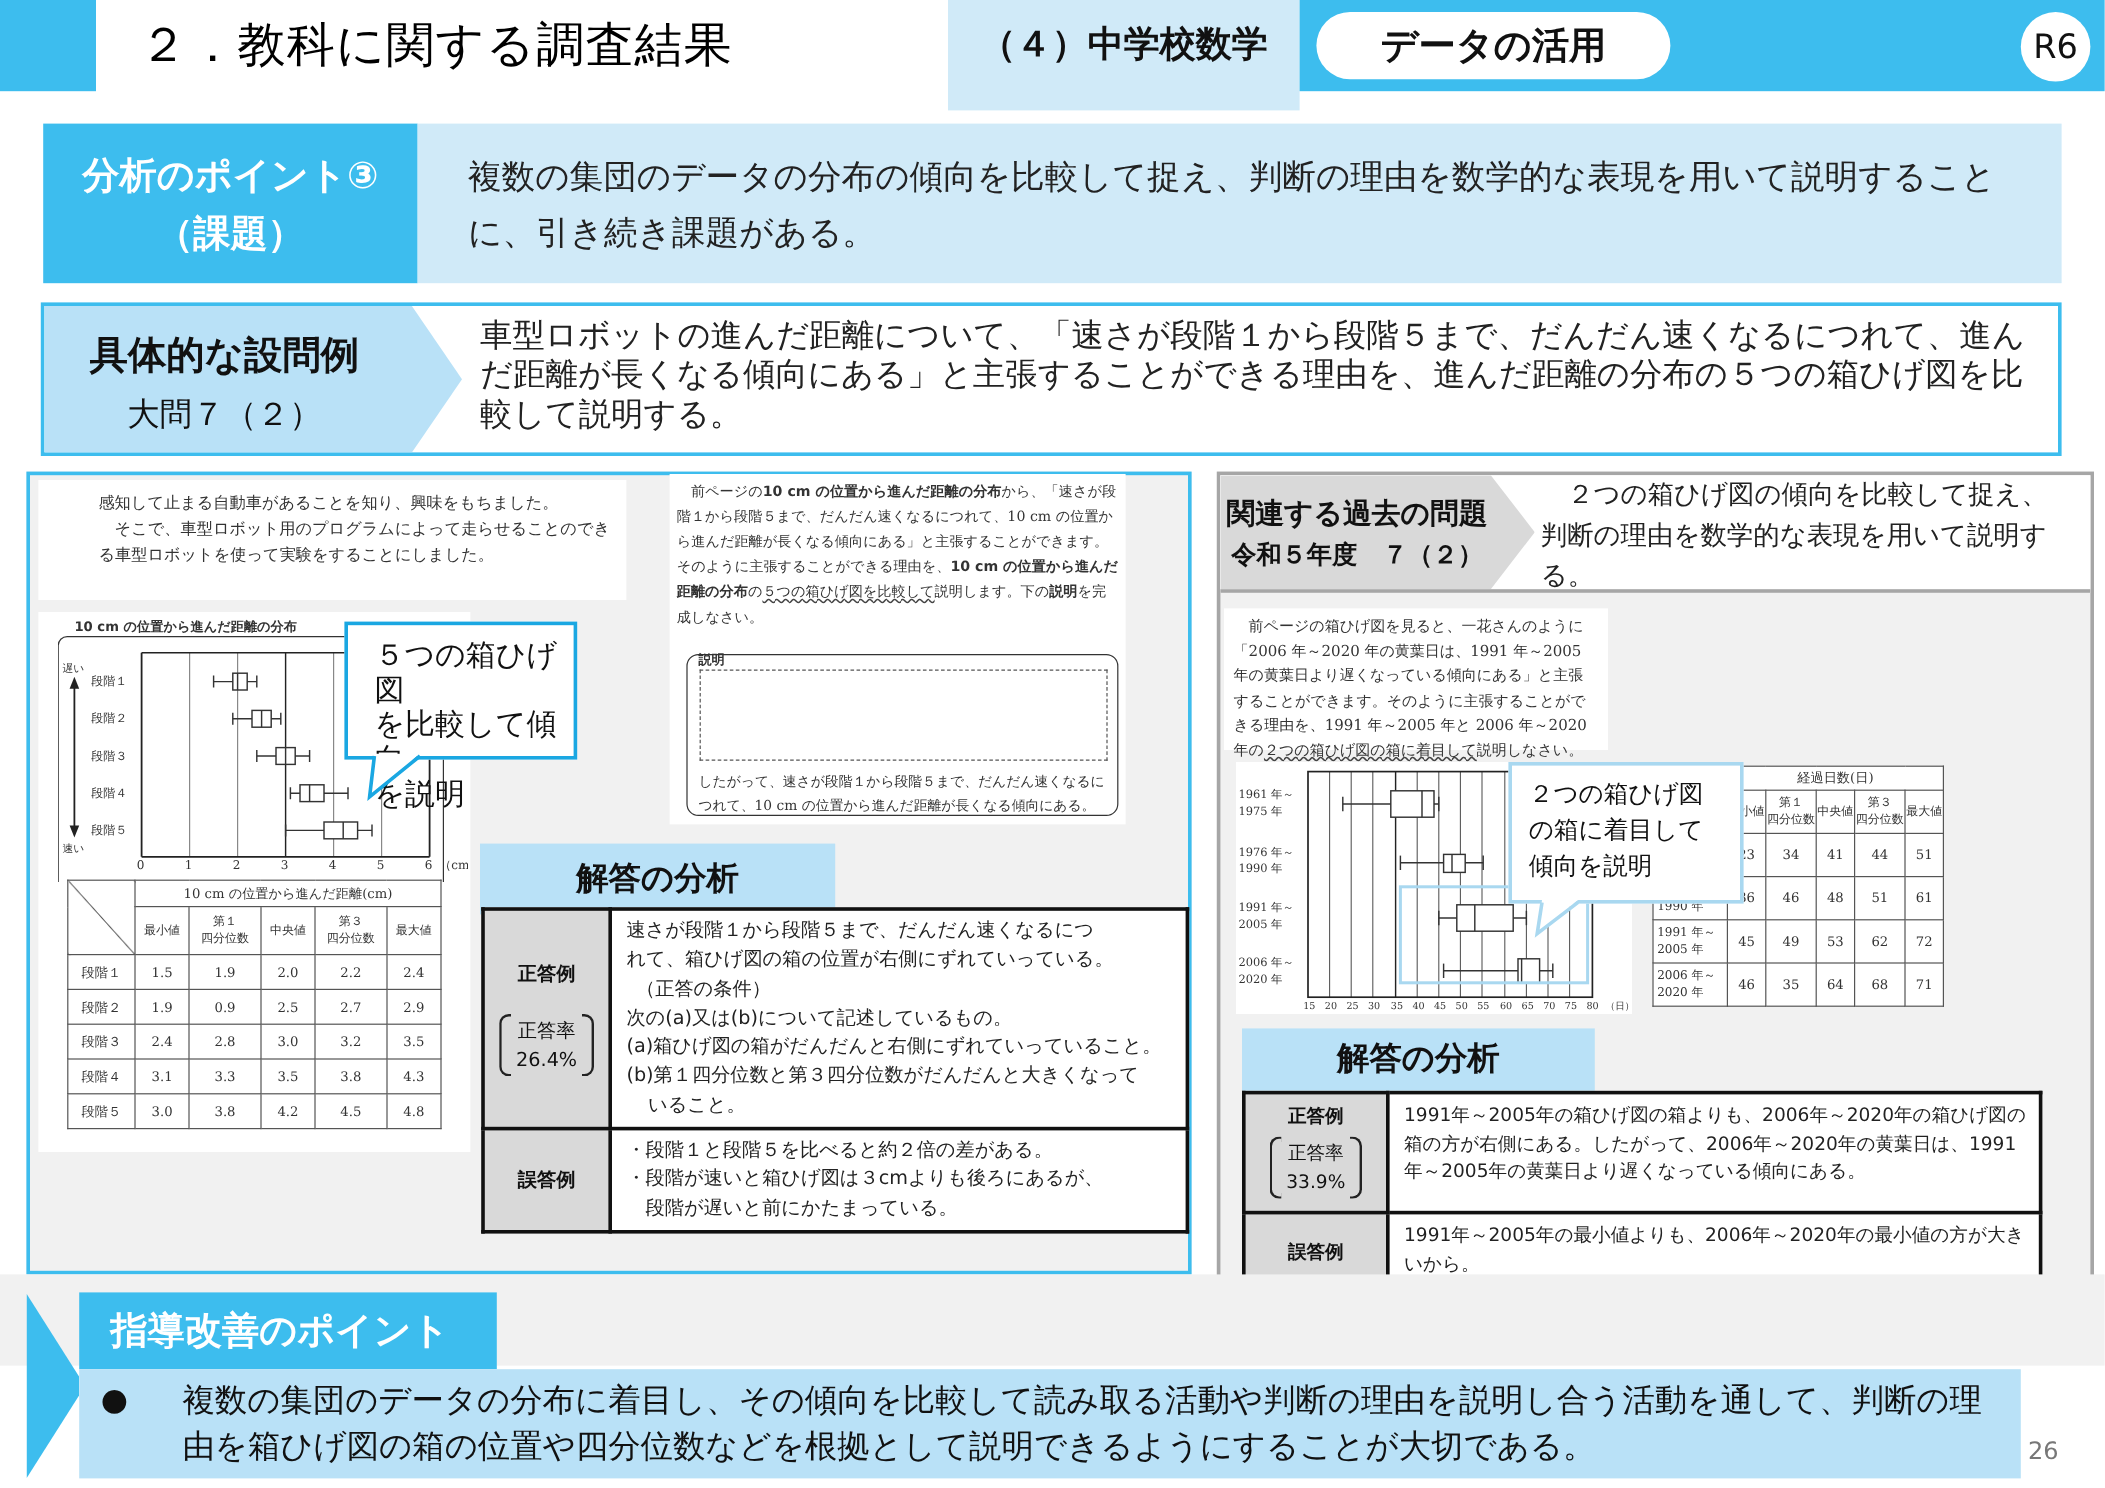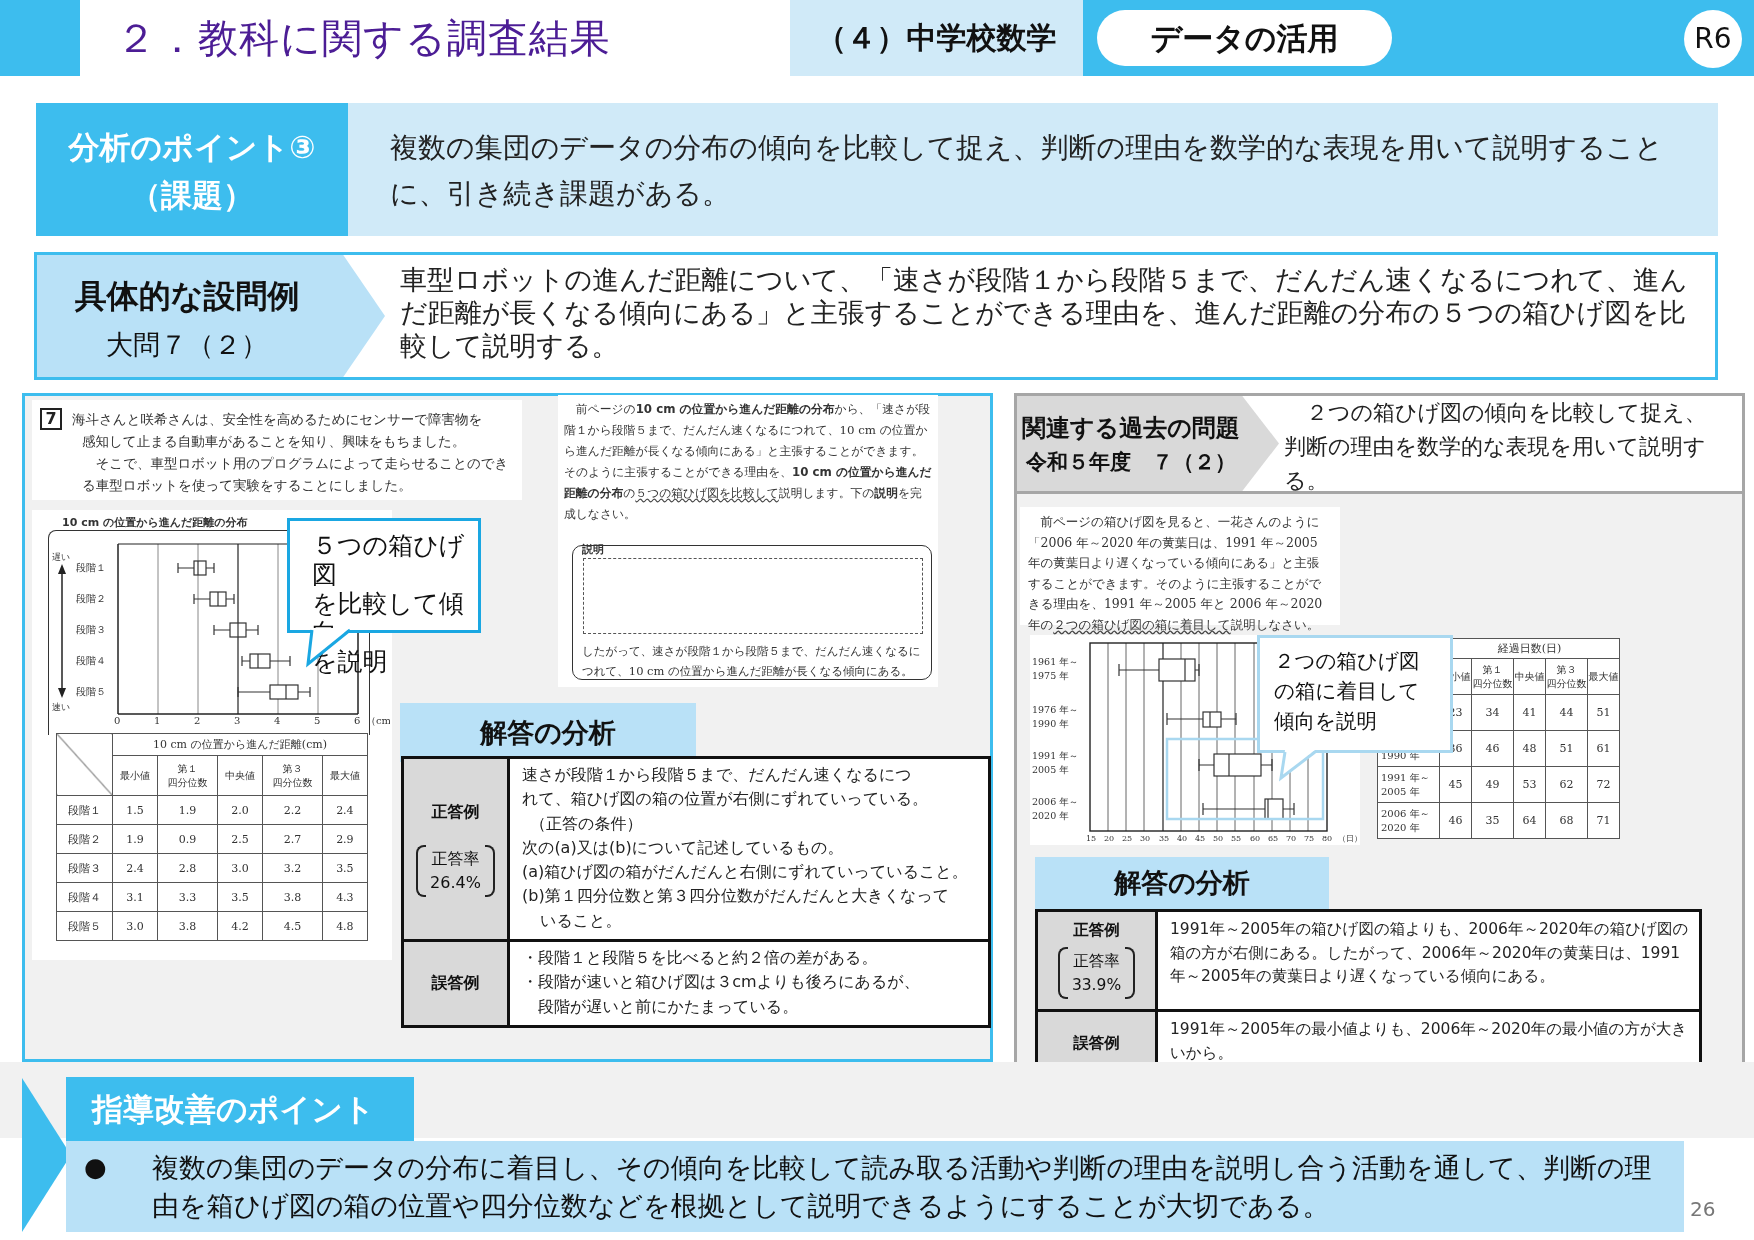--- a/index.html
+++ b/index.html
@@ -1,21 +1,21 @@
 <!DOCTYPE html>
 <html><head>
 <meta charset="utf-8">
 <style>
 *{box-sizing:border-box;margin:0;padding:0}
 body{width:1754px;height:1240px;position:relative;background:#ffffff;font-family:"DejaVu Sans",sans-serif;color:#1a1a1a;overflow:hidden}
 .abs{position:absolute}
 
 .hdr-left-blue{left:0;top:0;width:80px;height:76px;background:#3dbdee}
-.hdr-title{left:80px;top:0;width:710px;height:76px;background:#fff;font-size:40px;line-height:76px;padding-left:36px;color:#4c1d95;letter-spacing:1px}
-.hdr-subject{left:790px;top:0;width:293px;height:76px;background:#d0eaf8;font-size:30px;font-weight:bold;line-height:76px;text-align:center;color:#111}
+.hdr-title{left:80px;top:0;width:710px;height:76px;background:#fff;font-size:40px;line-height:76px;padding-left:36px;color:#000000;letter-spacing:1px}
+.hdr-subject{left:790px;top:0;width:293px;height:92px;background:#d0eaf8;font-size:30px;font-weight:bold;line-height:76px;text-align:center;color:#111}
 .hdr-right{left:1083px;top:0;width:671px;height:76px;background:#3dbdee}
 .hdr-pill{left:1097px;top:10px;width:295px;height:56px;background:#fff;border-radius:28px;font-size:31px;font-weight:bold;line-height:56px;text-align:center;color:#111}
 .hdr-r6{left:1684px;top:10px;width:58px;height:58px;border-radius:50%;background:#fff;font-size:28px;line-height:58px;text-align:center;color:#111}
 
 .ap-label{left:36px;top:103px;width:312px;height:133px;background:#3dbdee;color:#fff;font-weight:bold;text-align:center;font-size:31px;padding-top:20px;line-height:48px}
 .ap-text{left:348px;top:103px;width:1370px;height:133px;background:#d0eaf8;font-size:28px;line-height:46px;padding:22px 28px 0 42px;color:#222}
 
 .sq-box{left:34px;top:252px;width:1684px;height:128px;border:3px solid #3dbdee;background:#fff}
 .sq-label{left:37px;top:255px;width:348px;height:122px;background:#b9e1f7;clip-path:polygon(0 0,88% 0,100% 50%,88% 100%,0 100%)}
 .sq-label-t1{left:37px;top:275px;width:300px;text-align:center;font-size:32px;font-weight:bold;color:#111}
@@ -97,21 +97,20 @@
 
 <div class="abs sq-box"></div>
 <div class="abs sq-label"></div>
 <div class="abs sq-label-t1">具体的な設問例</div>
 <div class="abs sq-label-t2">大問７（２）</div>
 <div class="abs sq-text">車型ロボットの進んだ距離について、「速さが段階１から段階５まで、だんだん速くなるにつれて、進んだ距離が長くなる傾向にある」と主張することができる理由を、進んだ距離の分布の５つの箱ひげ図を比較して説明する。</div>
 
 <div class="abs lp"></div>
 
 <div class="abs scan q7">
-  <p><span class="num">7</span><span>海斗さんと咲希さんは、安全性を高めるためにセンサーで障害物を</span></p>
   <p style="padding-left:42px">感知して止まる自動車があることを知り、興味をもちました。</p>
   <p style="padding-left:42px">　そこで、車型ロボット用のプログラムによって走らせることのでき</p>
   <p style="padding-left:42px">る車型ロボットを使って実験をすることにしました。</p>
 </div>
 
 <div class="abs scan chart-card"></div>
 <div class="abs chart-title">10 cm の位置から進んだ距離の分布</div>
 <div class="abs bp-wrap"></div>
 <svg class="abs" style="left:48px;top:530px" width="330" height="200">
 

